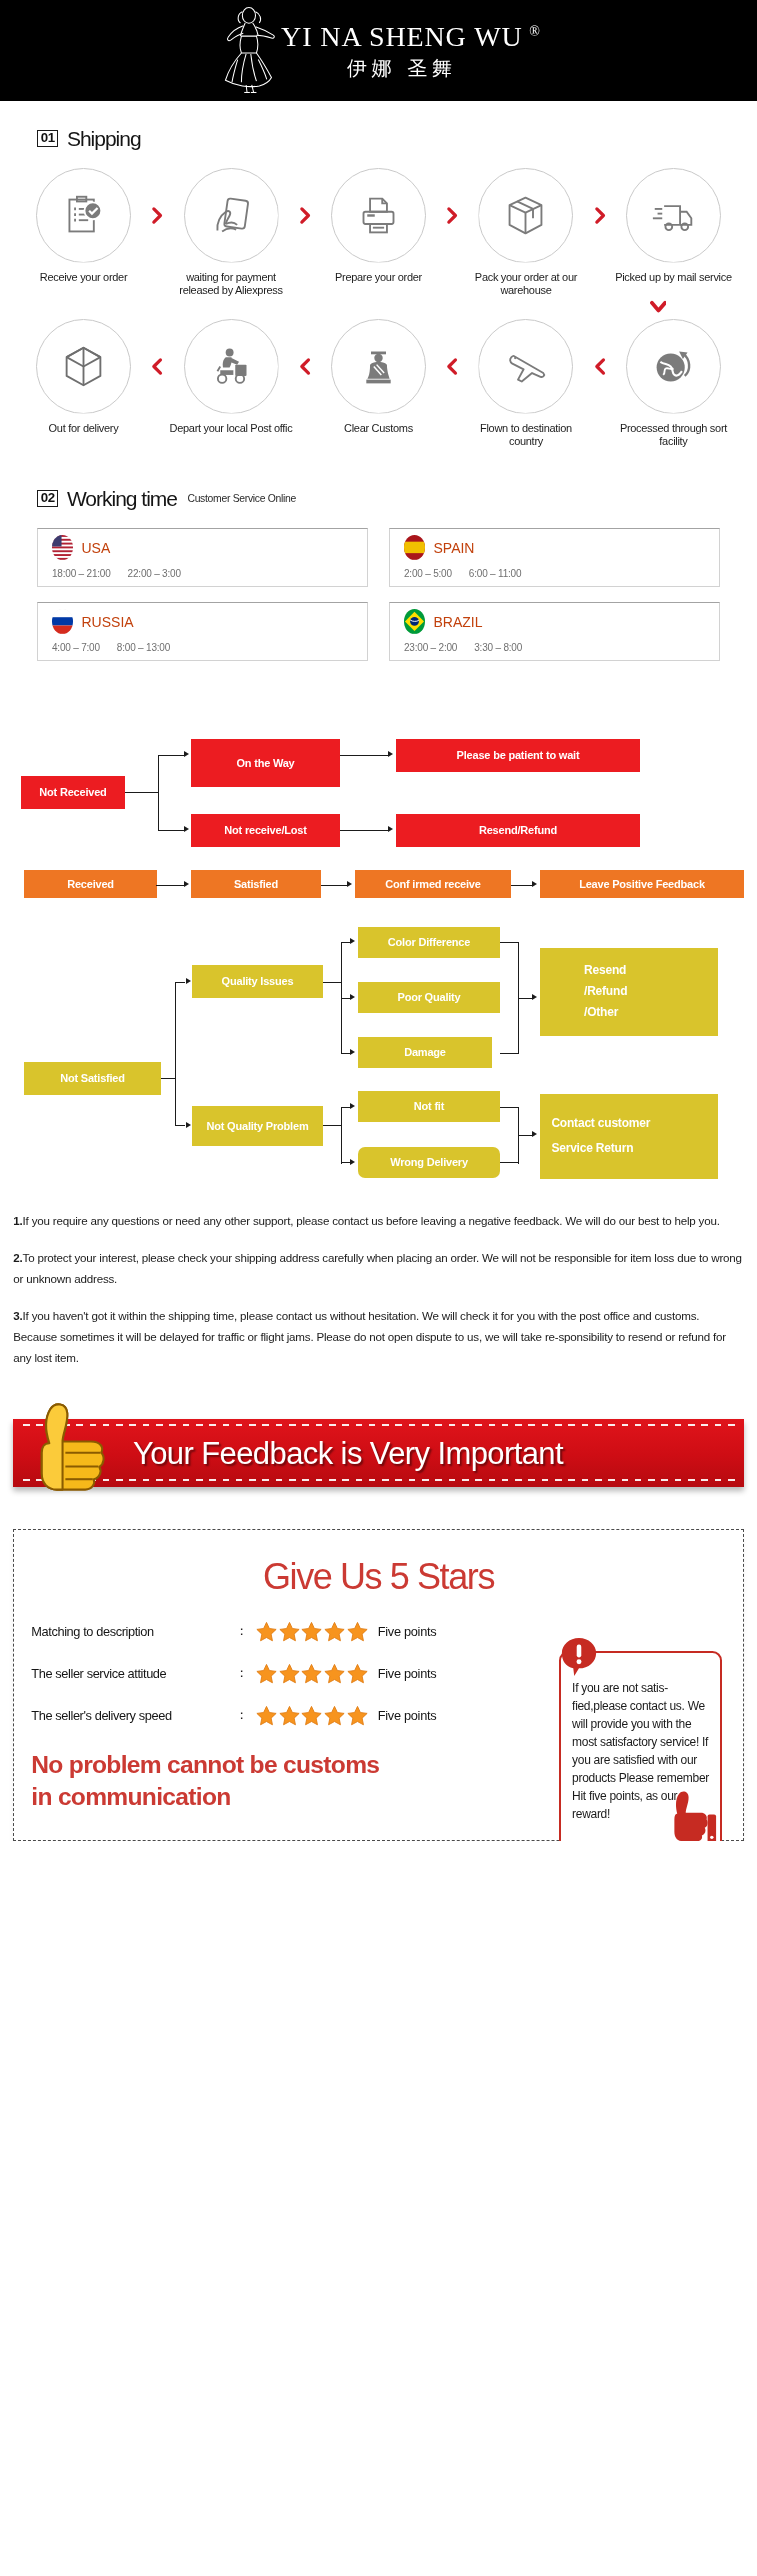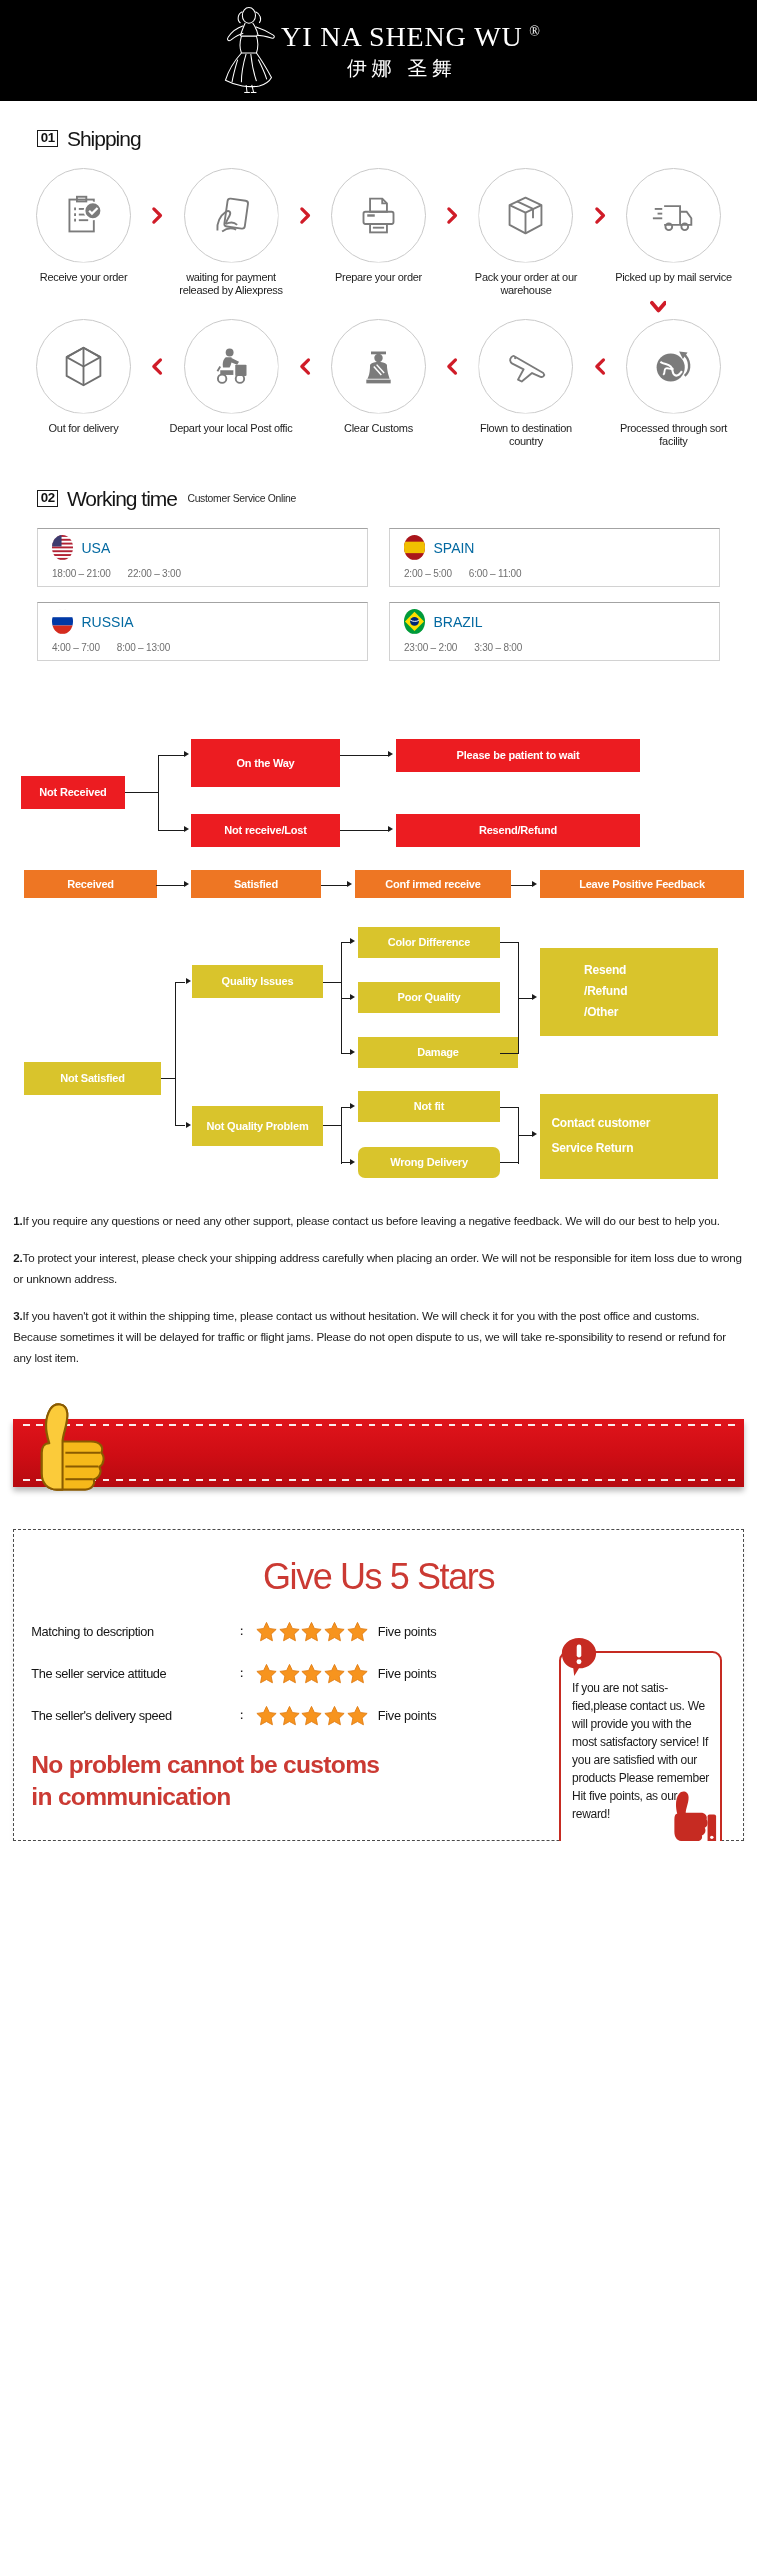--- a/index.html
+++ b/index.html
@@ -85,21 +85,21 @@
     display:grid; grid-template-columns: 1fr 1fr; gap: 15px 21px;
     padding: 17px 37px 0 37px;
   }
   .wt-card {
     border: 0.9px solid #d2d2d2; border-top: 1.9px solid #a3a3a3;
     height: 59px; padding: 6.6px 11.4px 0 14px; position:relative; background:#fff;
   }
   .wt-top { display:flex; align-items:center; gap: 8.5px; }
   .flag { width: 21px; height: 24.6px; border-radius: 50%/50%; overflow:hidden; display:block;
           box-shadow: 0 0 0 0.5px rgba(0,0,0,.08) inset; }
-  .wt-country { font-size: 14px; letter-spacing: 0px; color: #0369a1; }
+  .wt-country { font-size: 14px; letter-spacing: 0px; color: #c2410c; }
   .wt-hours { margin-top: 8.5px; font-size: 10px; color: #6f6f6f; display:flex; gap: 17px; letter-spacing:-0.2px;}
 
   
   #aftersales { padding-top: 45px; }
   .flow { position: relative; margin: 21px 0 0 0; height: 360px; }
   .fbox {
     position: absolute; color: #ffffff; display:flex; align-items:center; justify-content:center;
     font-size: 11px; font-weight: 700; letter-spacing:-0.2px; text-align:center; line-height: 14px;
     padding: 0 3.8px;
   }
@@ -579,21 +579,21 @@
       <span class="fhead right" style="left:347px; top:14px;"></span>
       <span class="fline h" style="left:511px; top:18px; width:21px;"></span>
       <span class="fhead right" style="left:532px; top:14px;"></span>
 
       <div class="fbox yellow" style="left:24px; top:195px; width:137px; height:33px;">Not Satisfied</div>
       <div class="fbox yellow" style="left:192px; top:98px; width:131px; height:33px;">Quality Issues</div>
       <div class="fbox yellow" style="left:192px; top:239px; width:131px; height:40px;">Not Quality Problem</div>
 
       <div class="fbox yellow" style="left:358px; top:60px; width:142px; height:31px;">Color Difference</div>
       <div class="fbox yellow" style="left:358px; top:115px; width:142px; height:31px;">Poor Quality</div>
-      <div class="fbox yellow" style="left:358px; top:170px; width:160px; height:31px;">Damage</div>
+      <div class="fbox yellow" style="left:358px; top:170px; width:134px; height:31px;">Damage</div>
       <div class="fbox yellow" style="left:358px; top:224px; width:142px; height:31px;">Not fit</div>
       <div class="fbox yellow" style="left:358px; top:280px; width:142px; height:31px;border-radius:7px;">Wrong Delivery</div>
 
       <div class="fbox yellow" style="left:540px; top:81px; width:178px; height:88px; flex-direction:column; align-items:flex-start; padding-left:44px; justify-content:center; line-height:21px; font-size:12px;">
         <span>Resend</span>
         <span>/Refund</span>
         <span>/Other</span>
       </div>
       <div class="fbox yellow" style="left:540px; top:227px; width:178px; height:85px; flex-direction:column; align-items:flex-start; padding-left:11.4px; justify-content:center; line-height:25.6px; font-size:12px;">
         <span>Contact customer</span>
@@ -644,20 +644,21 @@
     <div class="note">
       <b>2.</b><span>To protect your interest, please check your shipping address carefully when placing an order. We will not be responsible for item loss due to wrong or unknown address.</span>
     </div>
     <div class="note">
       <b>3.</b><span>If you haven't got it within the shipping time, please contact us without hesitation. We will check it for you with the post office and customs. Because sometimes it will be delayed for traffic or flight jams. Please do not open dispute to us, we will take re-sponsibility to resend or refund for any lost item.</span>
     </div>
   </div>
 
   <div class="fb-wrap">
     <div class="fb-bar"></div>
+    <div class="fb-text">Your Feedback is Very Important</div>
     <span class="thumb">
       <svg viewBox="0 0 108 116">
         <g stroke="#8a5b00" stroke-width="2.2" stroke-linejoin="round">
           <path d="M30 48 C26 36 25 22 31 12 C36 4 48 5 49 16 C50 27 44 38 44 46 L74 46 C84 46 88 52 85 58 C89 62 88 70 83 73 C86 78 83 85 77 86 C79 91 75 97 68 97 L38 97 C28 97 22 90 22 80 L22 58 C22 52 25 48 30 48 Z" fill="#F6B91A"></path>
           <path d="M30 48 C26 36 25 22 31 12 C36 4 48 5 49 16 C50 27 44 38 44 46 L44 97 L38 97 C28 97 22 90 22 80 L22 58 C22 52 25 48 30 48 Z" fill="#FBCB3A"></path>
           <path d="M47 58 L84 58" fill="none"></path>
           <path d="M47 72.5 L82 72.5" fill="none"></path>
           <path d="M47 86 L76 86" fill="none"></path>
         </g>
       </svg>

